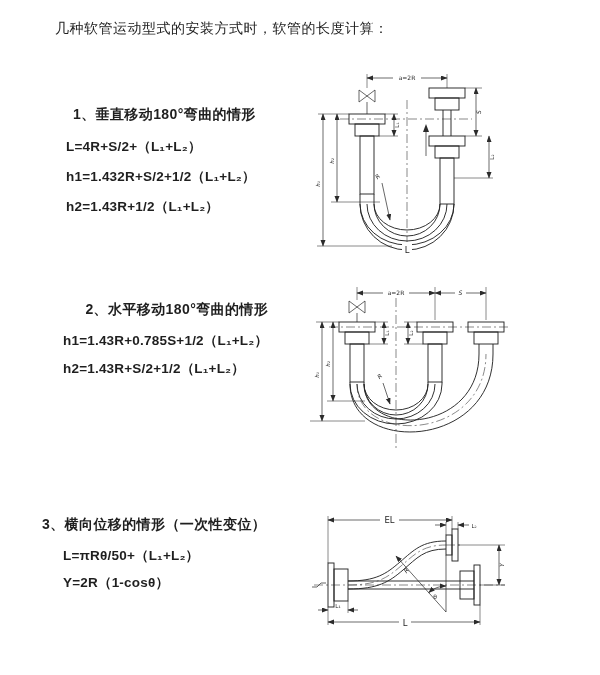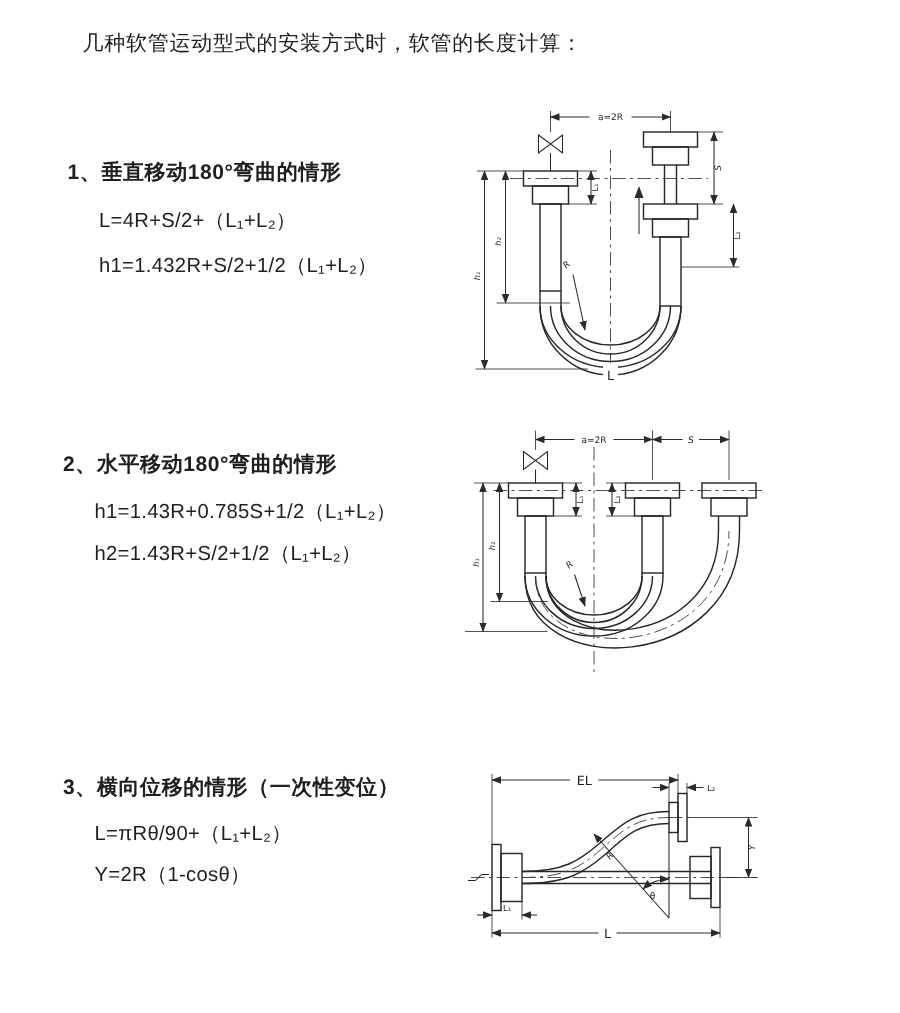--- a/index.html
+++ b/index.html
@@ -3,23 +3,23 @@
 <meta charset="utf-8">
 <style>
   html,body{margin:0;padding:0;}
   body{
     width:600px;height:675px;background:#ffffff;position:relative;overflow:hidden;
     font-family:"Liberation Sans","DejaVu Sans",sans-serif;color:#1f1f1f;
     -webkit-font-smoothing:antialiased;
   }
   .abs{position:absolute;}
   .doc-title{left:33px;top:20px;font-size:14px;font-weight:400;letter-spacing:.5px;margin-left:22px;}
-  .case-heading{font-size:14px;font-weight:700;letter-spacing:.4px;}
+  .case-heading{font-size:14px;font-weight:700;letter-spacing:.4px;text-align:right;}
   .formulas{margin:8px 0 0 21px;font-size:13.5px;font-weight:500;letter-spacing:.2px;}
-  .formulas div{white-space:nowrap;}
+  .formulas div{white-space:nowrap;font-weight:bold;}
   .s1 .formulas div{line-height:30px;}
   .s2 .formulas div{line-height:28px;}
   .s3 .formulas div{line-height:27px;}
   #sec1{left:45px;top:106px;}
   #sec2{left:42px;top:301px;}
   #sec3{left:42px;top:516px;}
   #dia1{left:302px;top:66px;}
   #dia2{left:295px;top:280px;}
   #dia3{left:300px;top:498px;}
   svg{display:block;}
@@ -38,20 +38,21 @@
 </head>
 <body>
 
 <div class="abs doc-title">几种软管运动型式的安装方式时，软管的长度计算：</div>
 
 <div id="sec1" class="abs s1">
   <div class="case-heading">1、垂直移动180°弯曲的情形</div>
   <div class="formulas">
     <div>L=4R+S/2+（L₁+L₂）</div>
     <div>h1=1.432R+S/2+1/2（L₁+L₂）</div>
+    <div>h2=1.43R+1/2（L₁+L₂）</div>
   </div>
 </div>
 
 <svg id="dia1" class="abs" width="248" height="192" viewBox="0 0 248 192">
   <defs>
     <marker id="m1e" markerWidth="7" markerHeight="6" refX="6" refY="2.5" orient="auto" markerUnits="userSpaceOnUse">
       <path d="M0,0 L6.5,2.5 L0,5 Z" fill="#2b2b2b"></path>
     </marker>
     <marker id="m1s" markerWidth="7" markerHeight="6" refX="6" refY="2.5" orient="auto-start-reverse" markerUnits="userSpaceOnUse">
       <path d="M0,0 L6.5,2.5 L0,5 Z" fill="#2b2b2b"></path>
@@ -188,21 +189,21 @@
   <line class="dim" x1="38" y1="42" x2="38" y2="121" marker-start="url(#m2s)" marker-end="url(#m2e)"></line>
   <text class="lbl-s it" transform="rotate(-90 35 84)" x="35" y="84" text-anchor="middle">h₂</text>
 
   <text class="lbl it" font-size="7" transform="rotate(-40 86 98)" x="86" y="98" text-anchor="middle">R</text>
   <line class="thin" x1="88" y1="103" x2="95" y2="124" marker-end="url(#m2e)"></line>
 </svg>
 
 <div id="sec3" class="abs s3">
   <div class="case-heading">3、横向位移的情形（一次性变位）</div>
   <div class="formulas">
-    <div>L=πRθ/90+（L₁+L₂）</div>
+    <div>L=πRθ/50+（L₁+L₂）</div>
     <div>Y=2R（1-cosθ）</div>
   </div>
 </div>
 
 <svg id="dia3" class="abs" width="280" height="148" viewBox="0 0 280 148">
   <defs>
     <marker id="m3e" markerWidth="7" markerHeight="6" refX="6" refY="2.5" orient="auto" markerUnits="userSpaceOnUse">
       <path d="M0,0 L6.5,2.5 L0,5 Z" fill="#2b2b2b"></path>
     </marker>
     <marker id="m3s" markerWidth="7" markerHeight="6" refX="6" refY="2.5" orient="auto-start-reverse" markerUnits="userSpaceOnUse">

